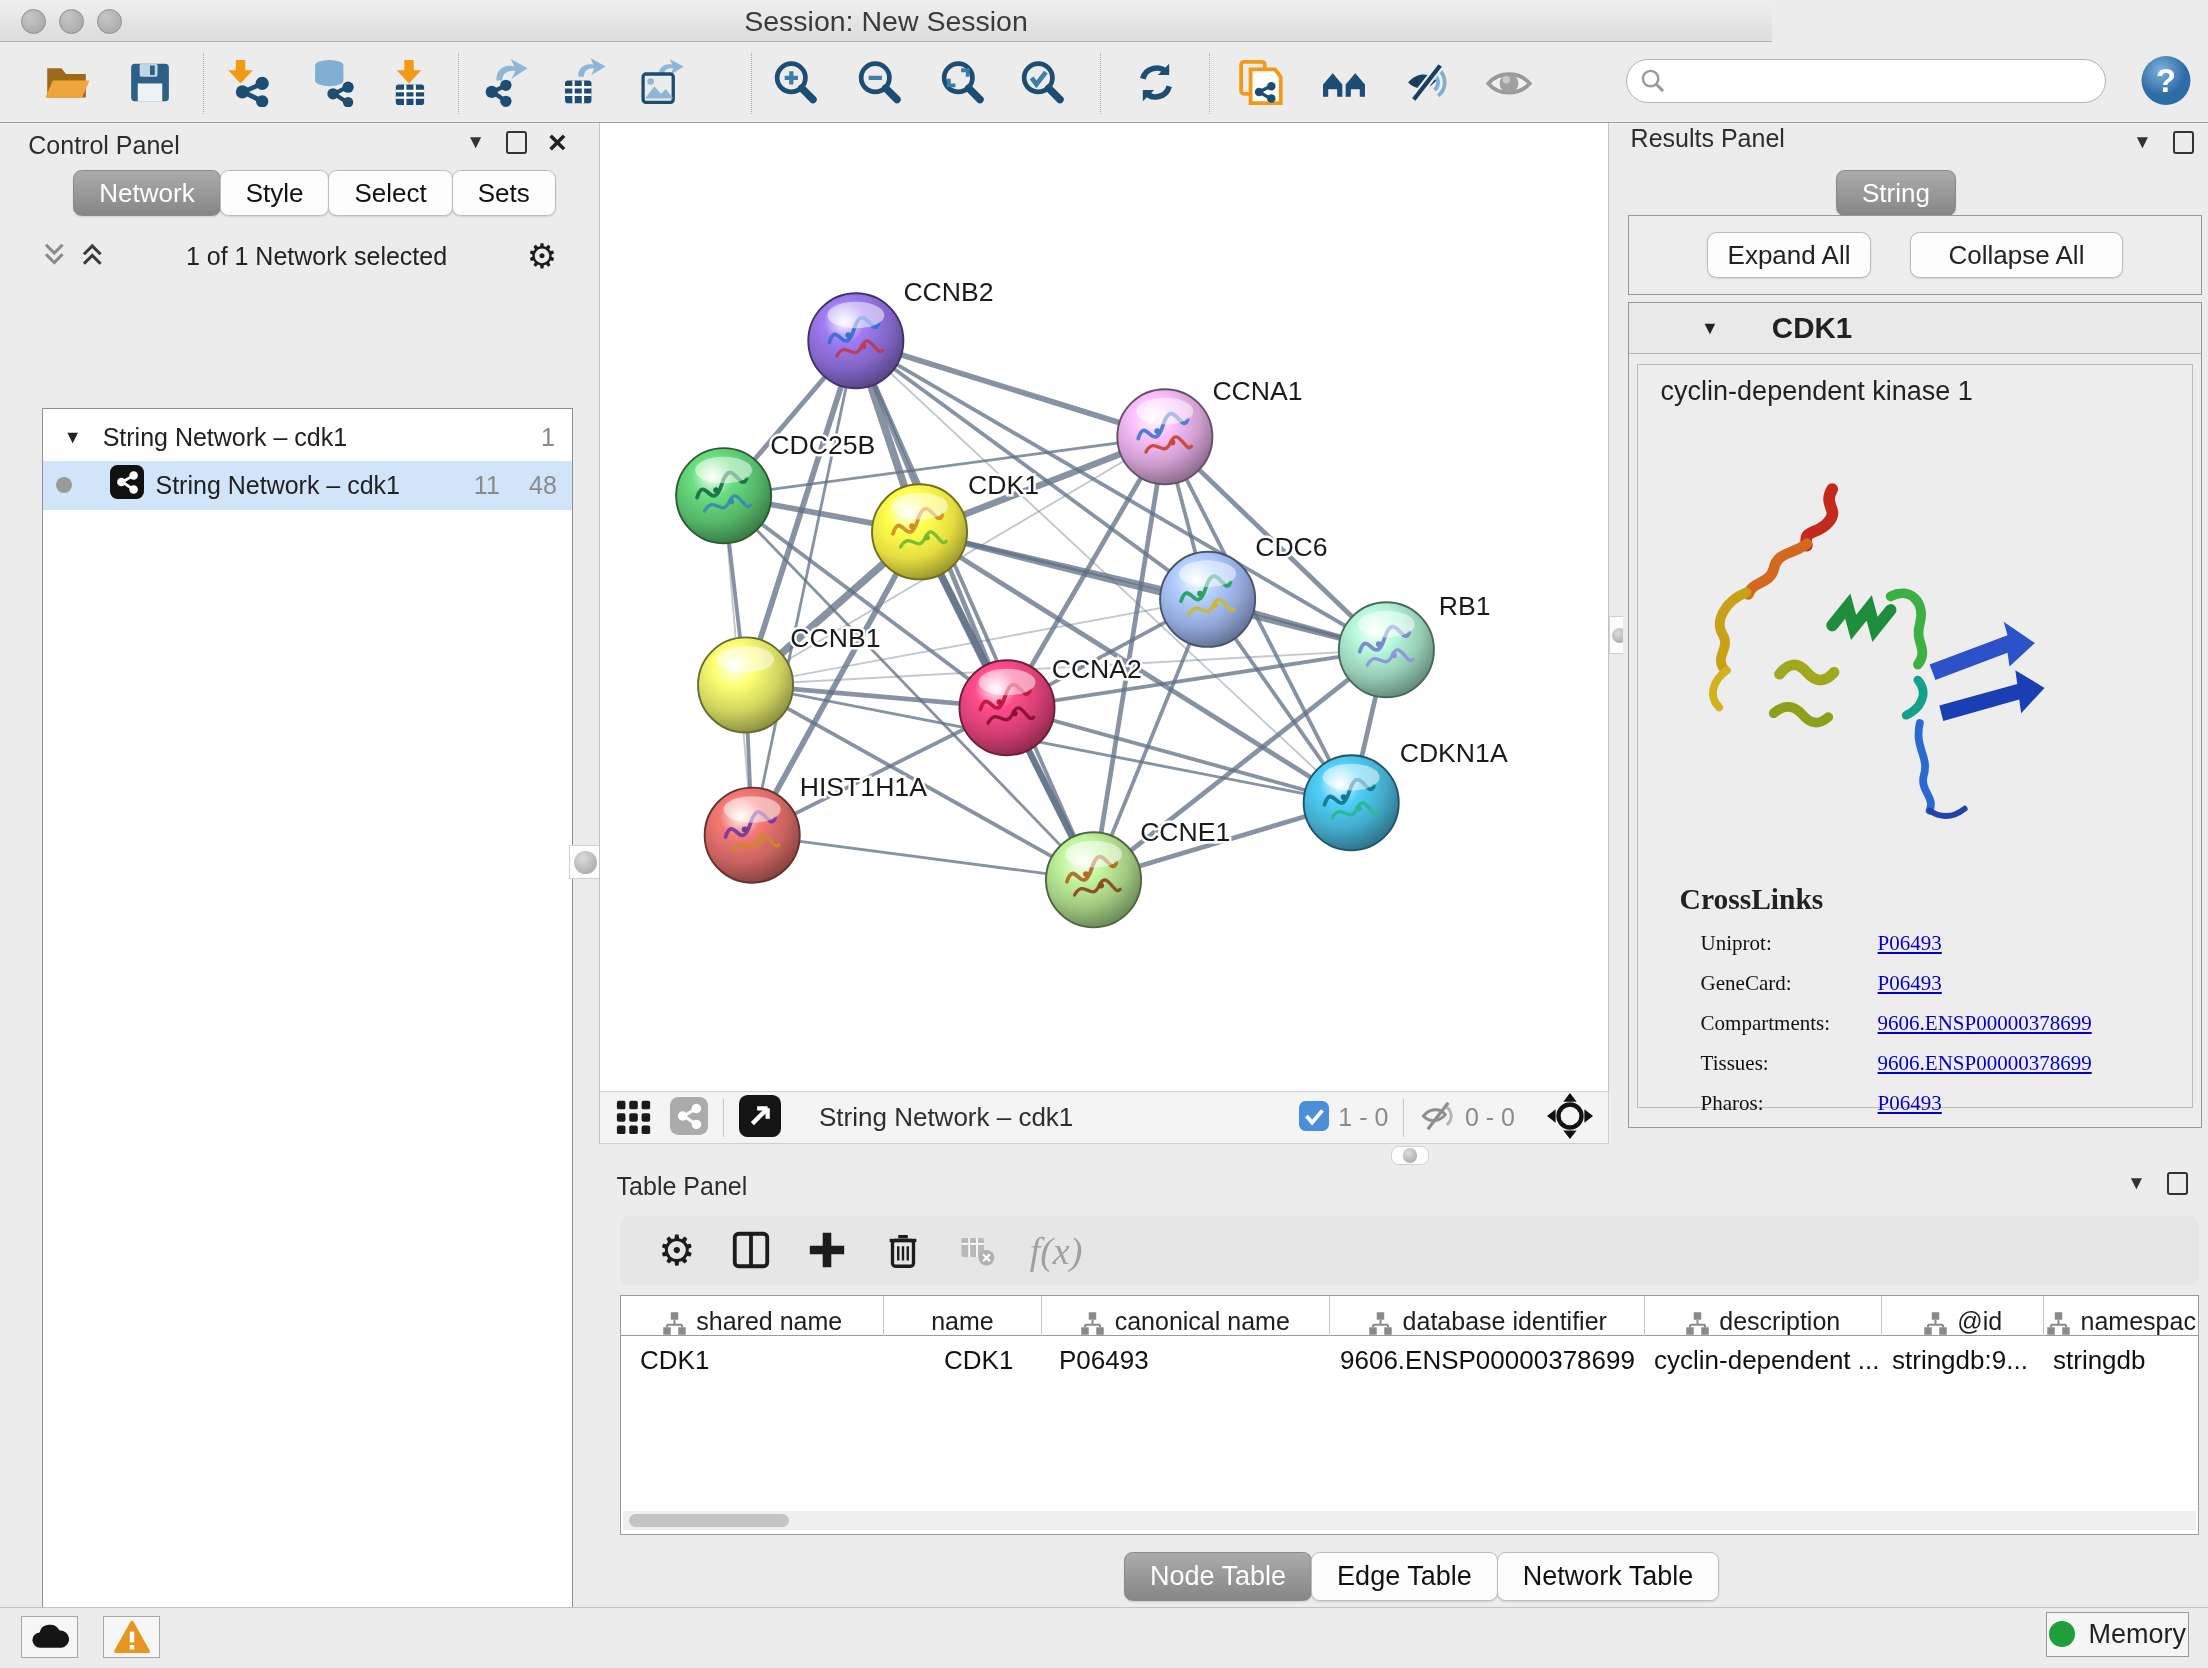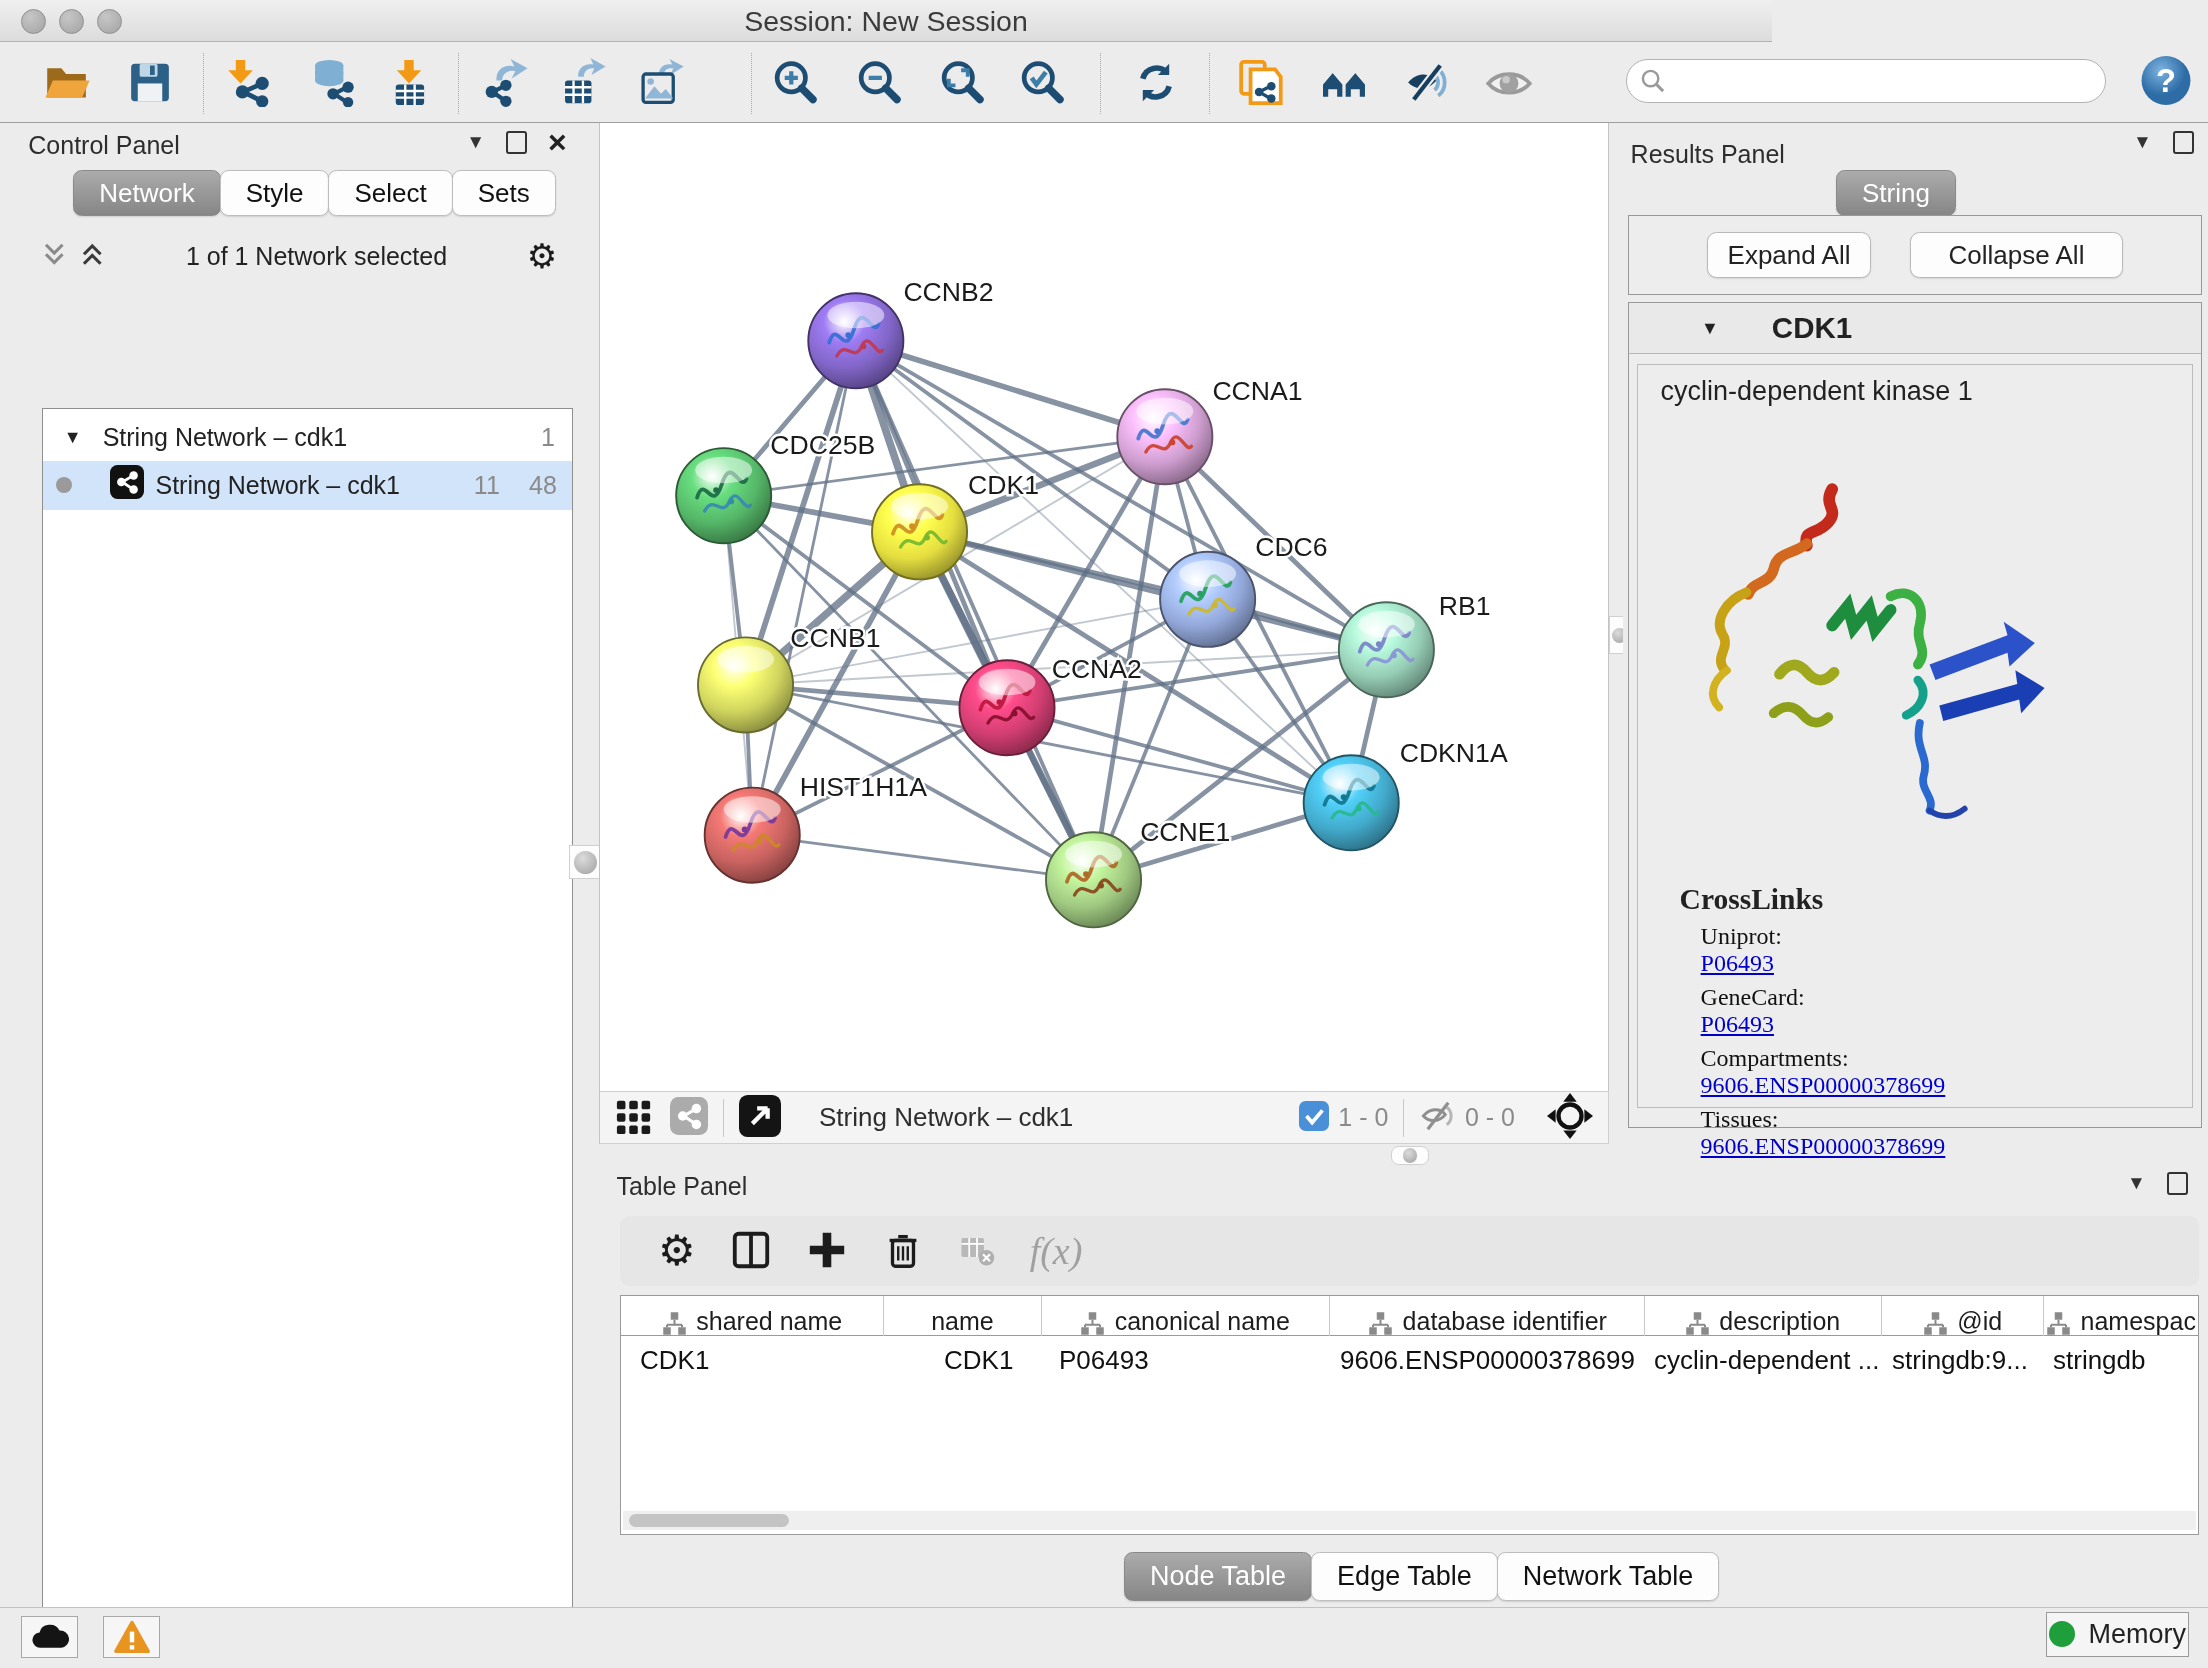--- a/index.html
+++ b/index.html
@@ -42,21 +42,21 @@
   
   #canvas { left:599px; top:123px; width:1010px; height:968px; background:#fff;
     border-left:1px solid #c3c3c3; border-right:1px solid #c3c3c3; }
   #net-status { left:599px; top:1091px; width:1010px; height:53px; background:#f4f4f4;
     border:1px solid #cfcfcf; border-left:1px solid #c3c3c3; display:flex; align-items:center; }
   .ns-sep { width:0; height:38px; border-left:1px solid #c8c8c8; margin:0 15px; }
   .ns-txt { font-size:25px; color:#8a8a8a; }
   
   .rbox { position:absolute; left:1628px; width:574px; border:1px solid #989898; background:#ededed; }
   .serif { font-family:"Liberation Serif","DejaVu Serif",serif; }
-  .xl-row { display:flex; font-size:24px; margin:7px 0 0 63px;flex-direction:column; }
+  .xl-row { display:flex; font-size:21px; margin:15px 0 0 63px; }
   .xl-label { width:177px; color:#111; }
   .xl-link { color:#0000cc; text-decoration:underline; }
   
   #tp-toolbar { left:620px; top:1216px; width:1579px; height:70px; background:#e6e6e6;
     border-radius:9.5px; display:flex; align-items:center; gap:34px; padding-left:38px; }
   #ntable { left:620px; top:1295px; width:1579px; height:240px; background:#fff; border:1px solid #9a9a9a; }
   .th { position:absolute; top:0; height:40px; display:flex; align-items:flex-end; justify-content:center;
     gap:9.5px; font-size:25px; color:#1d1d1d; border-right:1px solid #c9c9c9; }
   .td { position:absolute; top:49px; font-size:26px; color:#111; }
   .bottab { height:49px; font-size:27px; }
@@ -578,21 +578,21 @@
           <path d="M48 24l-9-7v14z"></path>
         </g>
       </svg></span>
 </div>
 
 <div class="handle" style="left:1391px;top:1146px;width:38px;height:19px;border-radius:7.6px">
     <span class="dot" style="width:14.3px;height:14.3px"></span>
   </div>
 
 <div class="abs" style="left:1623px;top:123px;width:586px;height:1045px;background:#ececec">
-  <div class="abs panel-title" style="left:7.6px;top:17px">Results Panel</div>
+  <div class="abs panel-title" style="left:7.6px;top:1px">Results Panel</div>
   <div class="ph-icons" style="left:510px;top:7.6px">
     <span class="ph-drop">▼</span>
     <span class="ph-float"></span>
 
   </div>
   <div class="tab sel abs" style="left:213px;top:47px">String</div>
 </div>
 <div class="rbox" style="top:215px;height:80px;display:flex;align-items:center;justify-content:center;gap:39px">
   <div class="btn" style="width:164px;height:46px">Expand All</div>
   <div class="btn" style="width:213px;height:46px">Collapse All</div>

